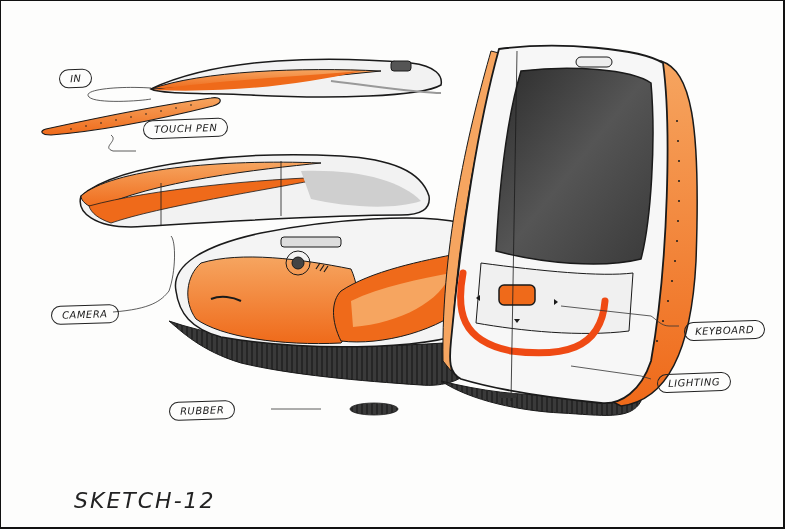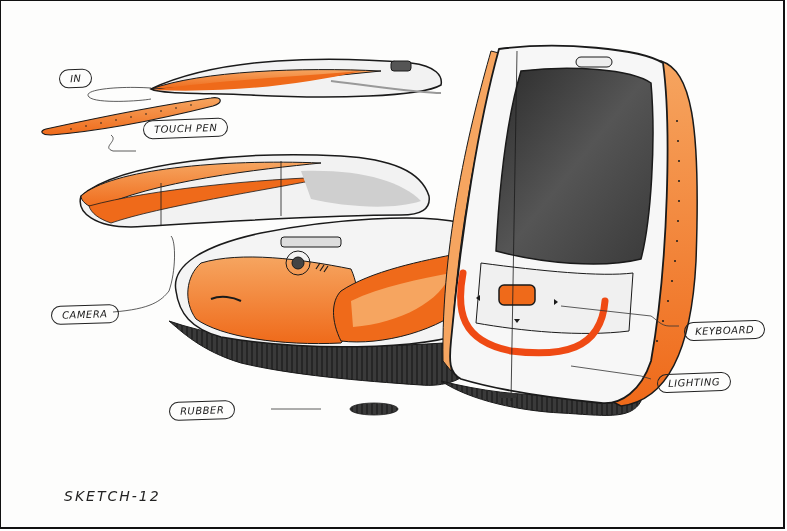--- a/index.html
+++ b/index.html
@@ -24,24 +24,24 @@
       font-style: italic;
       font-size: 10px;
       letter-spacing: 0.5px;
       color: #1a1a1a;
       padding: 3px 10px;
       white-space: nowrap;
       transform: rotate(-2deg);
     }
     .sketch-title {
       position: absolute;
-      left: 63px; top: 487px;
+      left: 73px; top: 487px;
       font-family: "DejaVu Sans", sans-serif;
       font-style: italic;
-      font-size: 14px;
+      font-size: 22px;
       letter-spacing: 2px;
       color: #222;
     }
   </style>
 </head>
 <body>
 
 <div class="frame">
 
   <svg class="art" width="787" height="531" viewBox="0 0 787 531">

